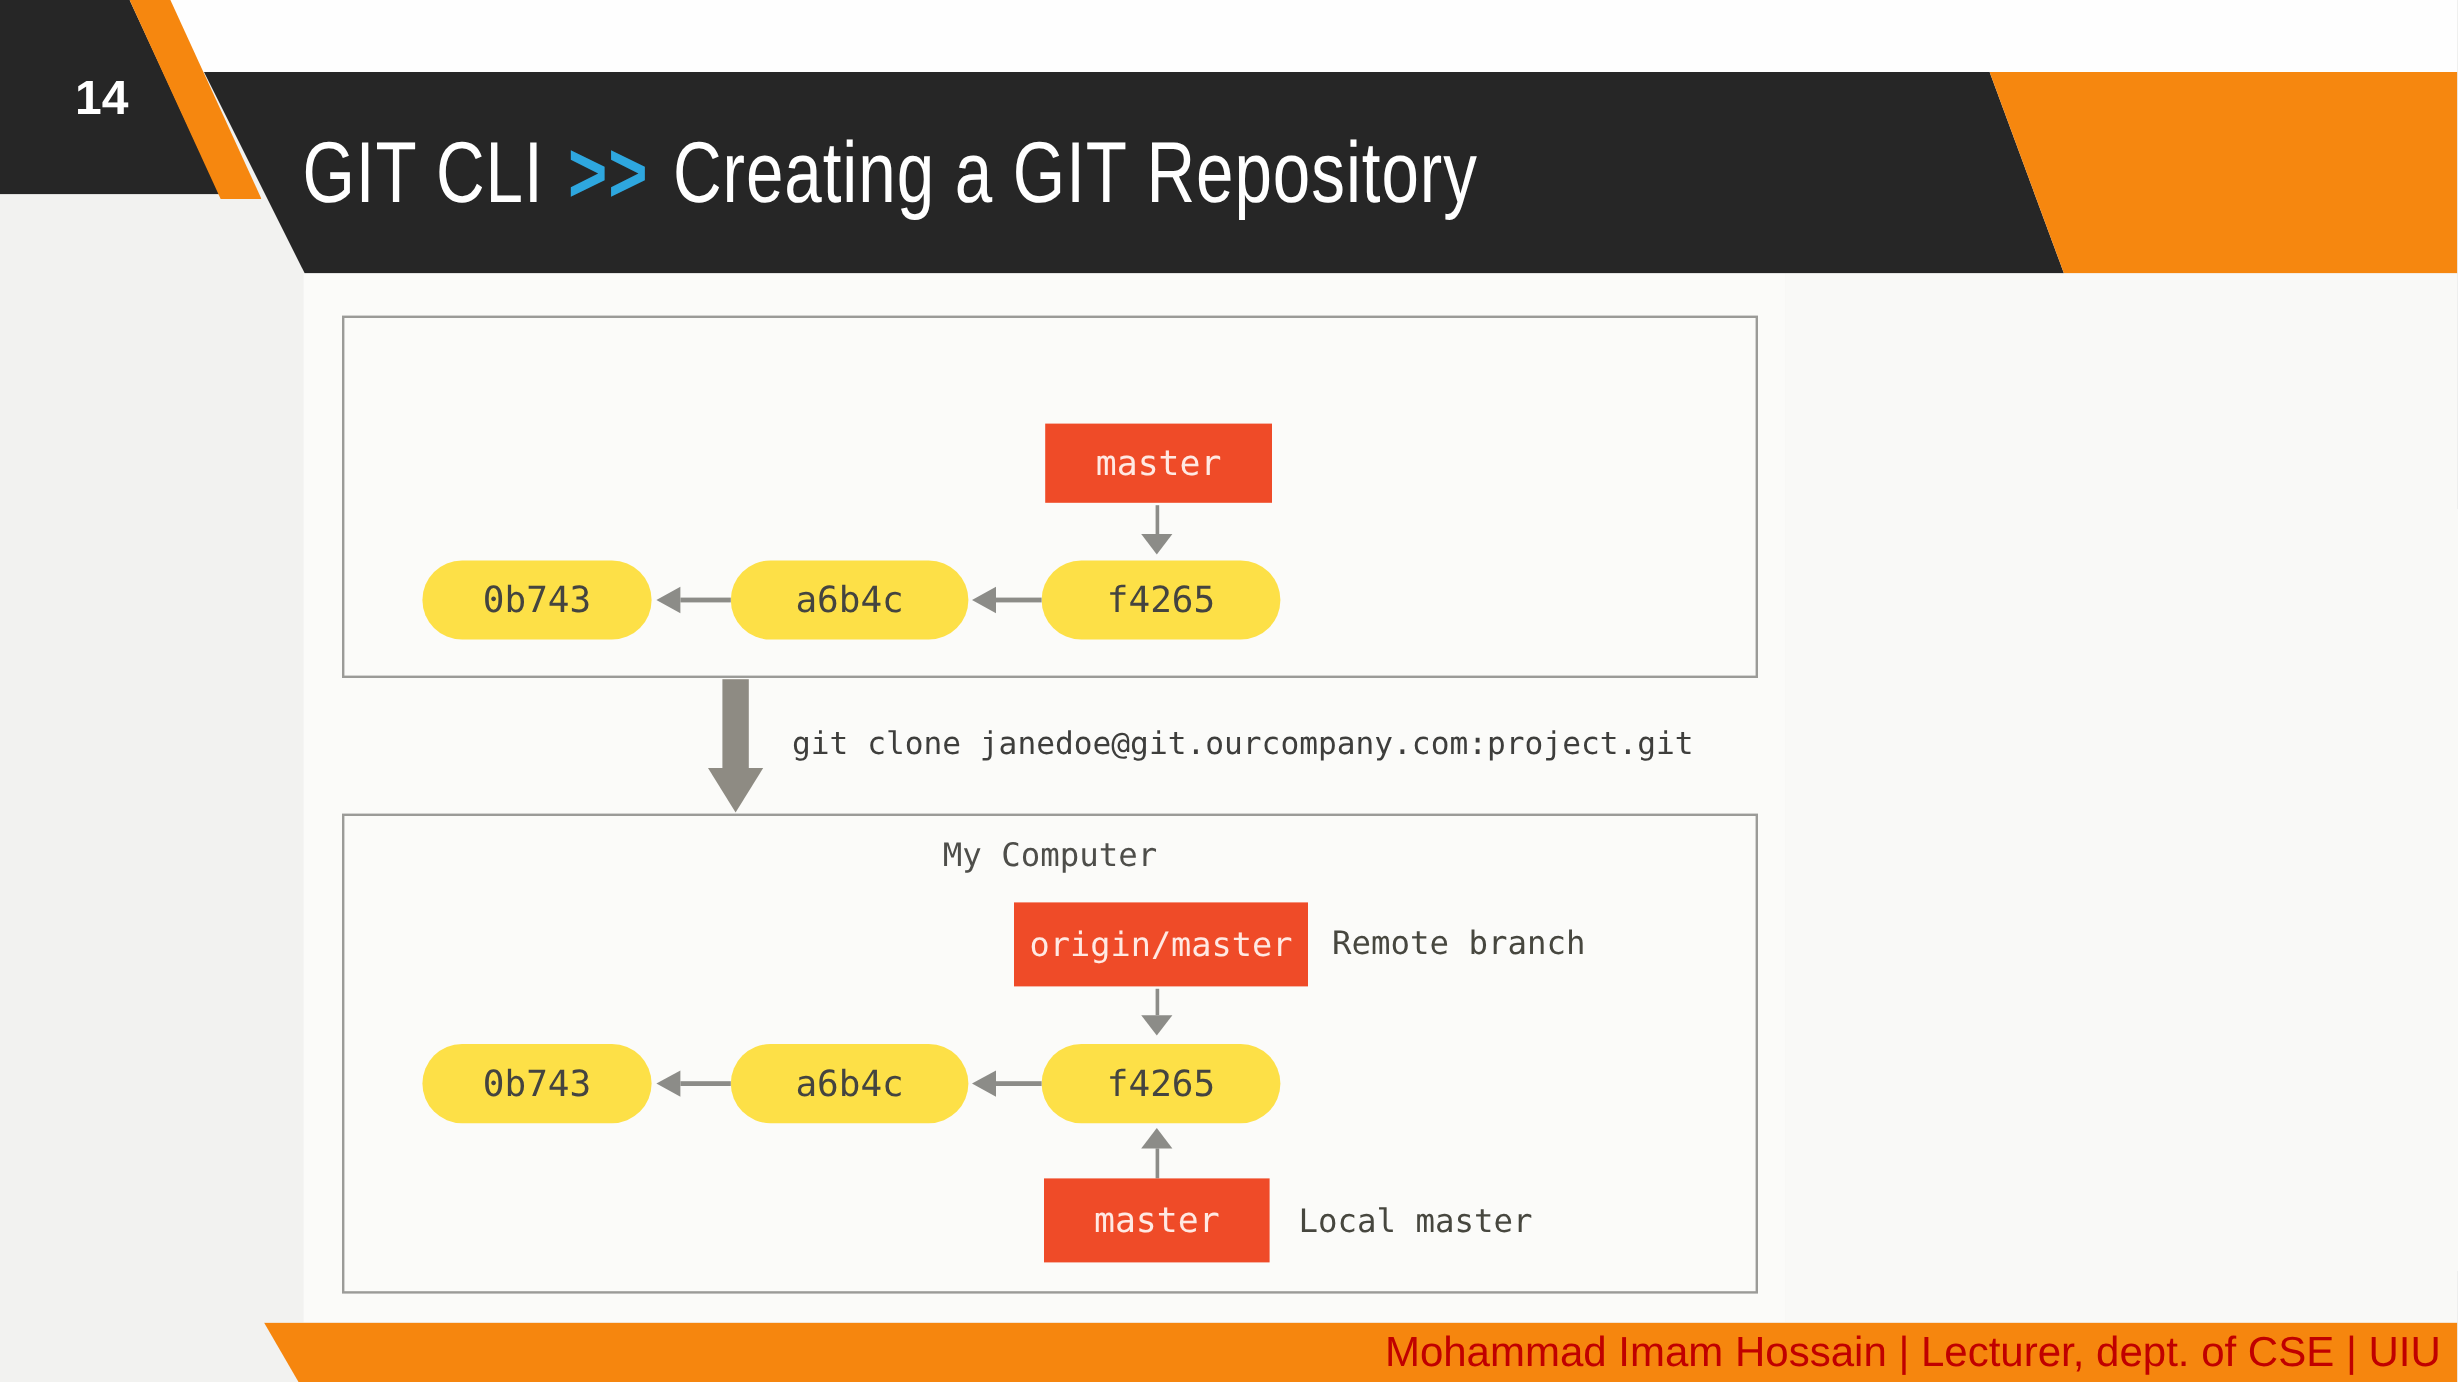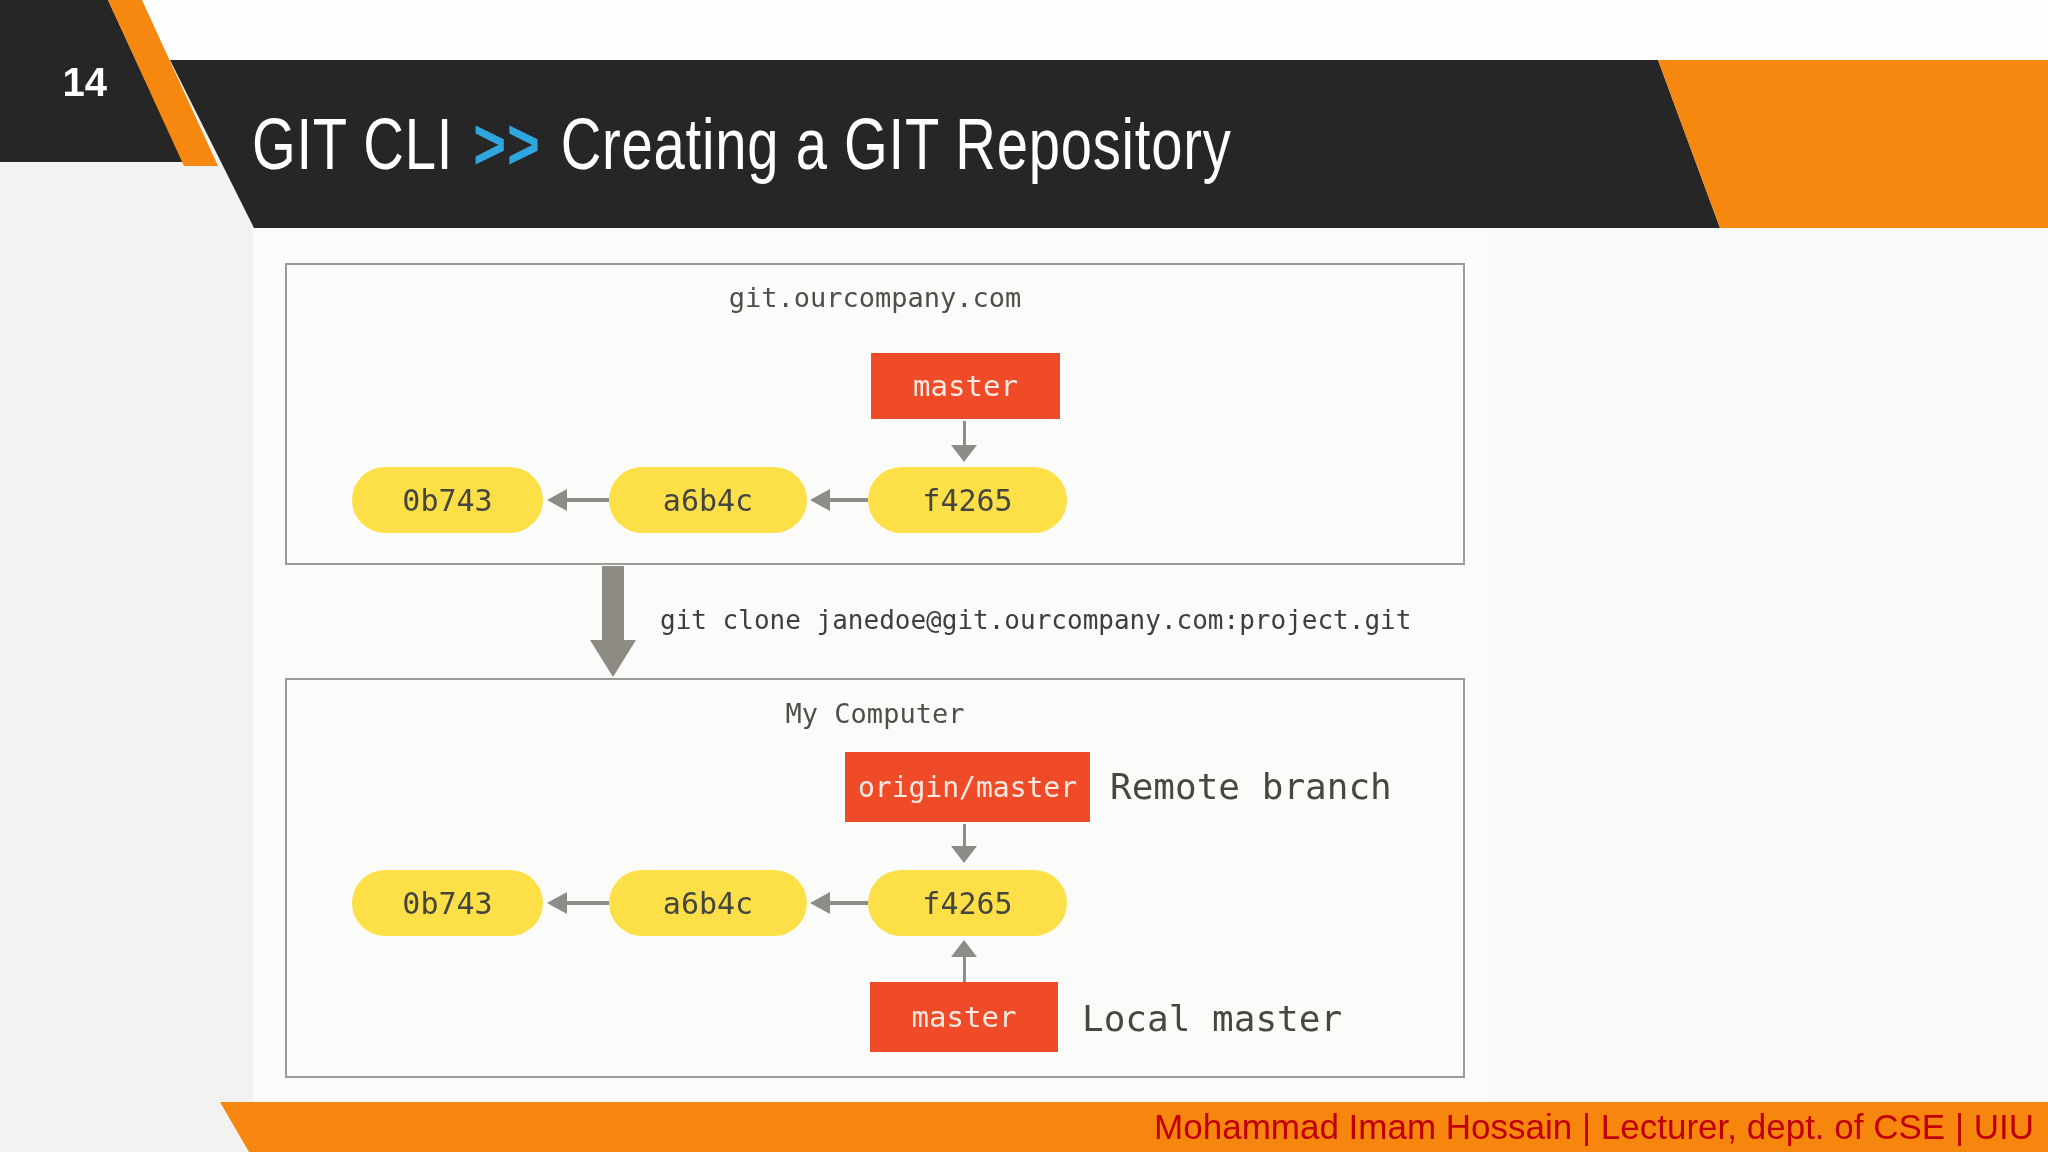--- a/index.html
+++ b/index.html
@@ -40,21 +40,21 @@
   .b-origin{left:845px;top:752px;width:245px;height:70px;font-size:28px;}
   .b-master2{left:870px;top:982px;width:188px;height:70px;font-size:29px;}
   .pill{height:66px;border-radius:33px;background:#fde047;color:#444440;font-size:30px;
     display:flex;align-items:center;justify-content:center;}
   .p1a{left:352px;top:467px;width:191px;}
   .p1b{left:609px;top:467px;width:198px;}
   .p1c{left:868px;top:467px;width:199px;}
   .p2a{left:352px;top:870px;width:191px;}
   .p2b{left:609px;top:870px;width:198px;}
   .p2c{left:868px;top:870px;width:199px;}
-  .caption{font-size:36px;color:#47473F;line-height:34px;}
+  .caption{font-size:27px;color:#47473F;line-height:34px;}
   .cap-remote{left:1110px;top:770px;}
   .cap-local{left:1082px;top:1002px;}
   
   .shaft-v{width:3px;background:#8C8C88;}
   .shaft-h{height:4px;background:#8C8C88;}
   .head-down{width:0;height:0;border-left:13px solid transparent;border-right:13px solid transparent;
     border-top:17px solid #8C8C88;}
   .head-up{width:0;height:0;border-left:13px solid transparent;border-right:13px solid transparent;
     border-bottom:17px solid #8C8C88;}
   .head-left{width:0;height:0;border-top:11px solid transparent;border-bottom:11px solid transparent;
@@ -91,21 +91,20 @@
   <div class="abs title">
     <span>GIT CLI</span>
     <span class="sep">&gt;&gt;</span>
     <span>Creating a GIT Repository</span>
   </div>
 
   <div class="abs right-zone"></div>
   <div class="abs panel"></div>
 
   <div class="abs repo-box box1"></div>
-  <div class="abs mono box-title bt1">git.ourcompany.com</div>
 
   <div class="abs branch mono b-master1">master</div>
   <div class="abs shaft-v va1s"></div>
   <div class="abs head-down va1h"></div>
 
   <div class="abs pill mono p1a">0b743</div>
   <div class="abs pill mono p1b">a6b4c</div>
   <div class="abs pill mono p1c">f4265</div>
   <div class="abs shaft-h ha1s"></div>
   <div class="abs head-left ha1h"></div>

